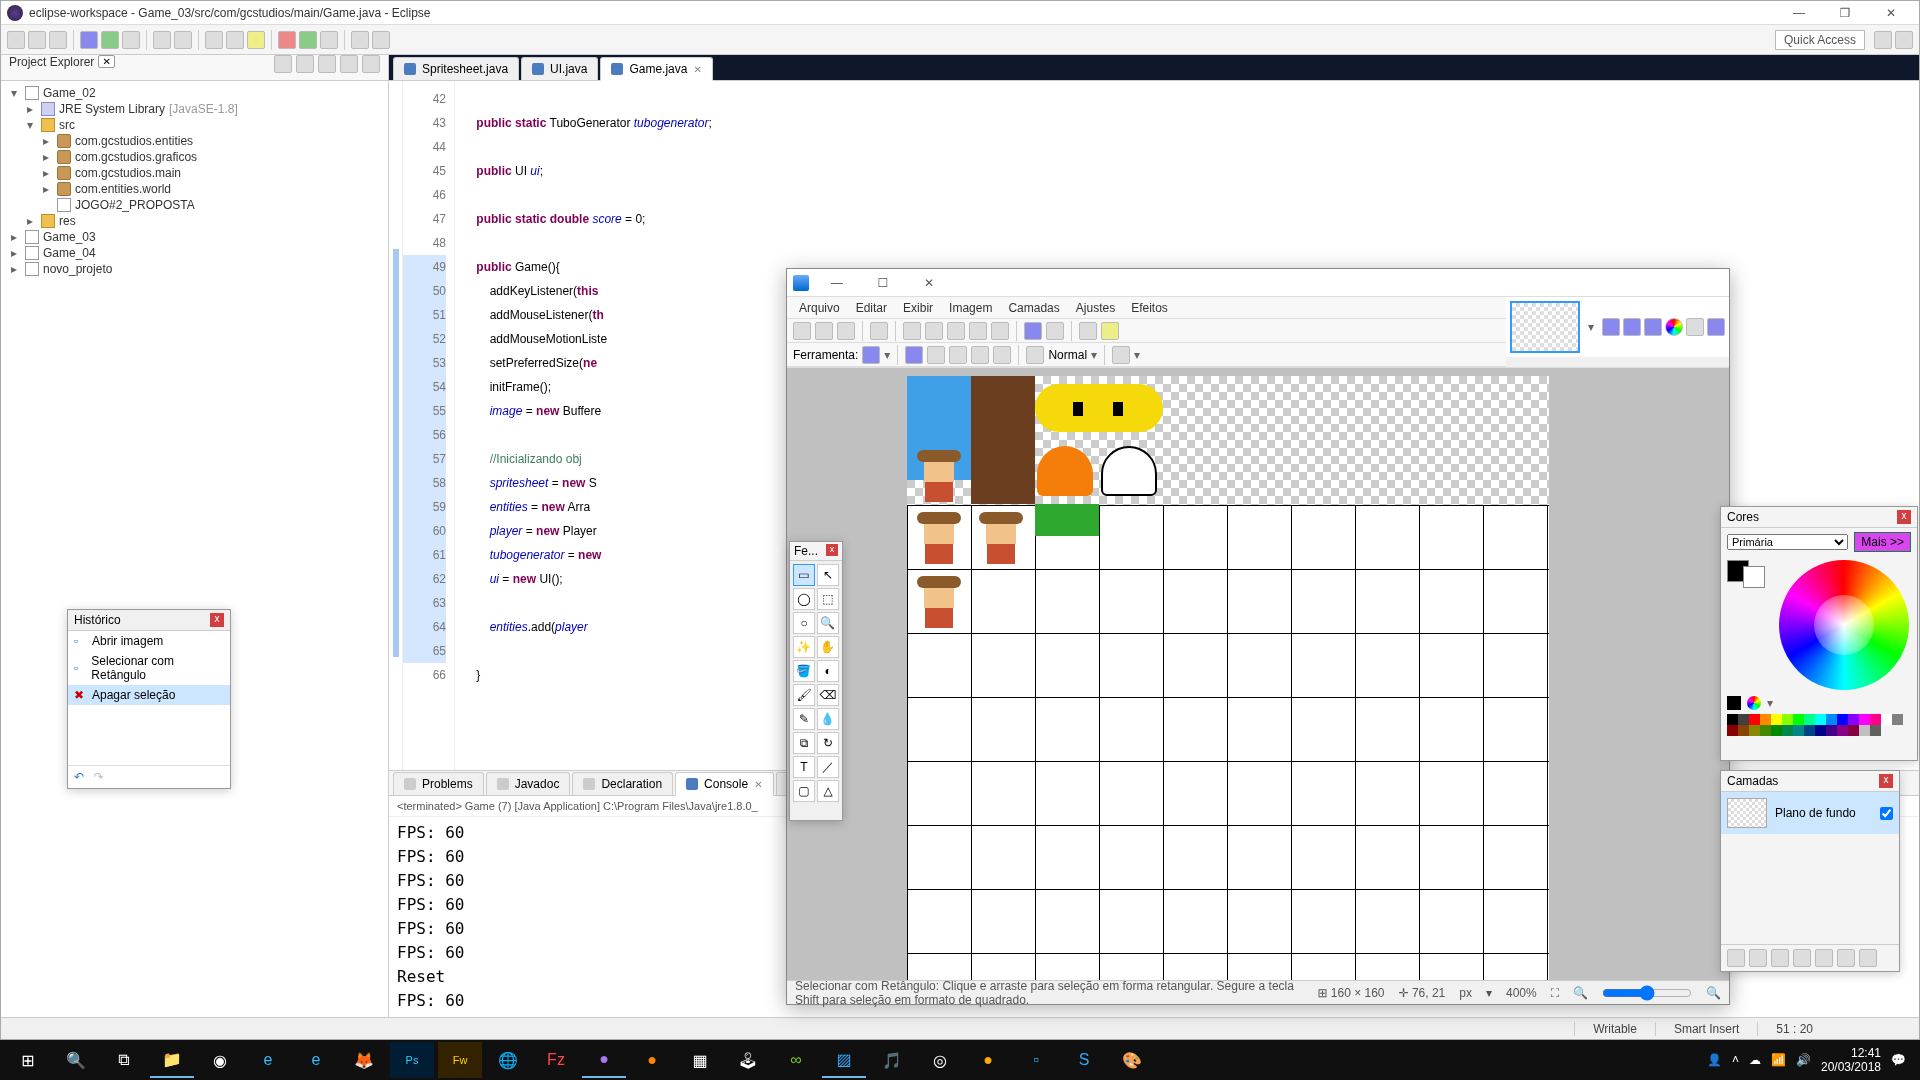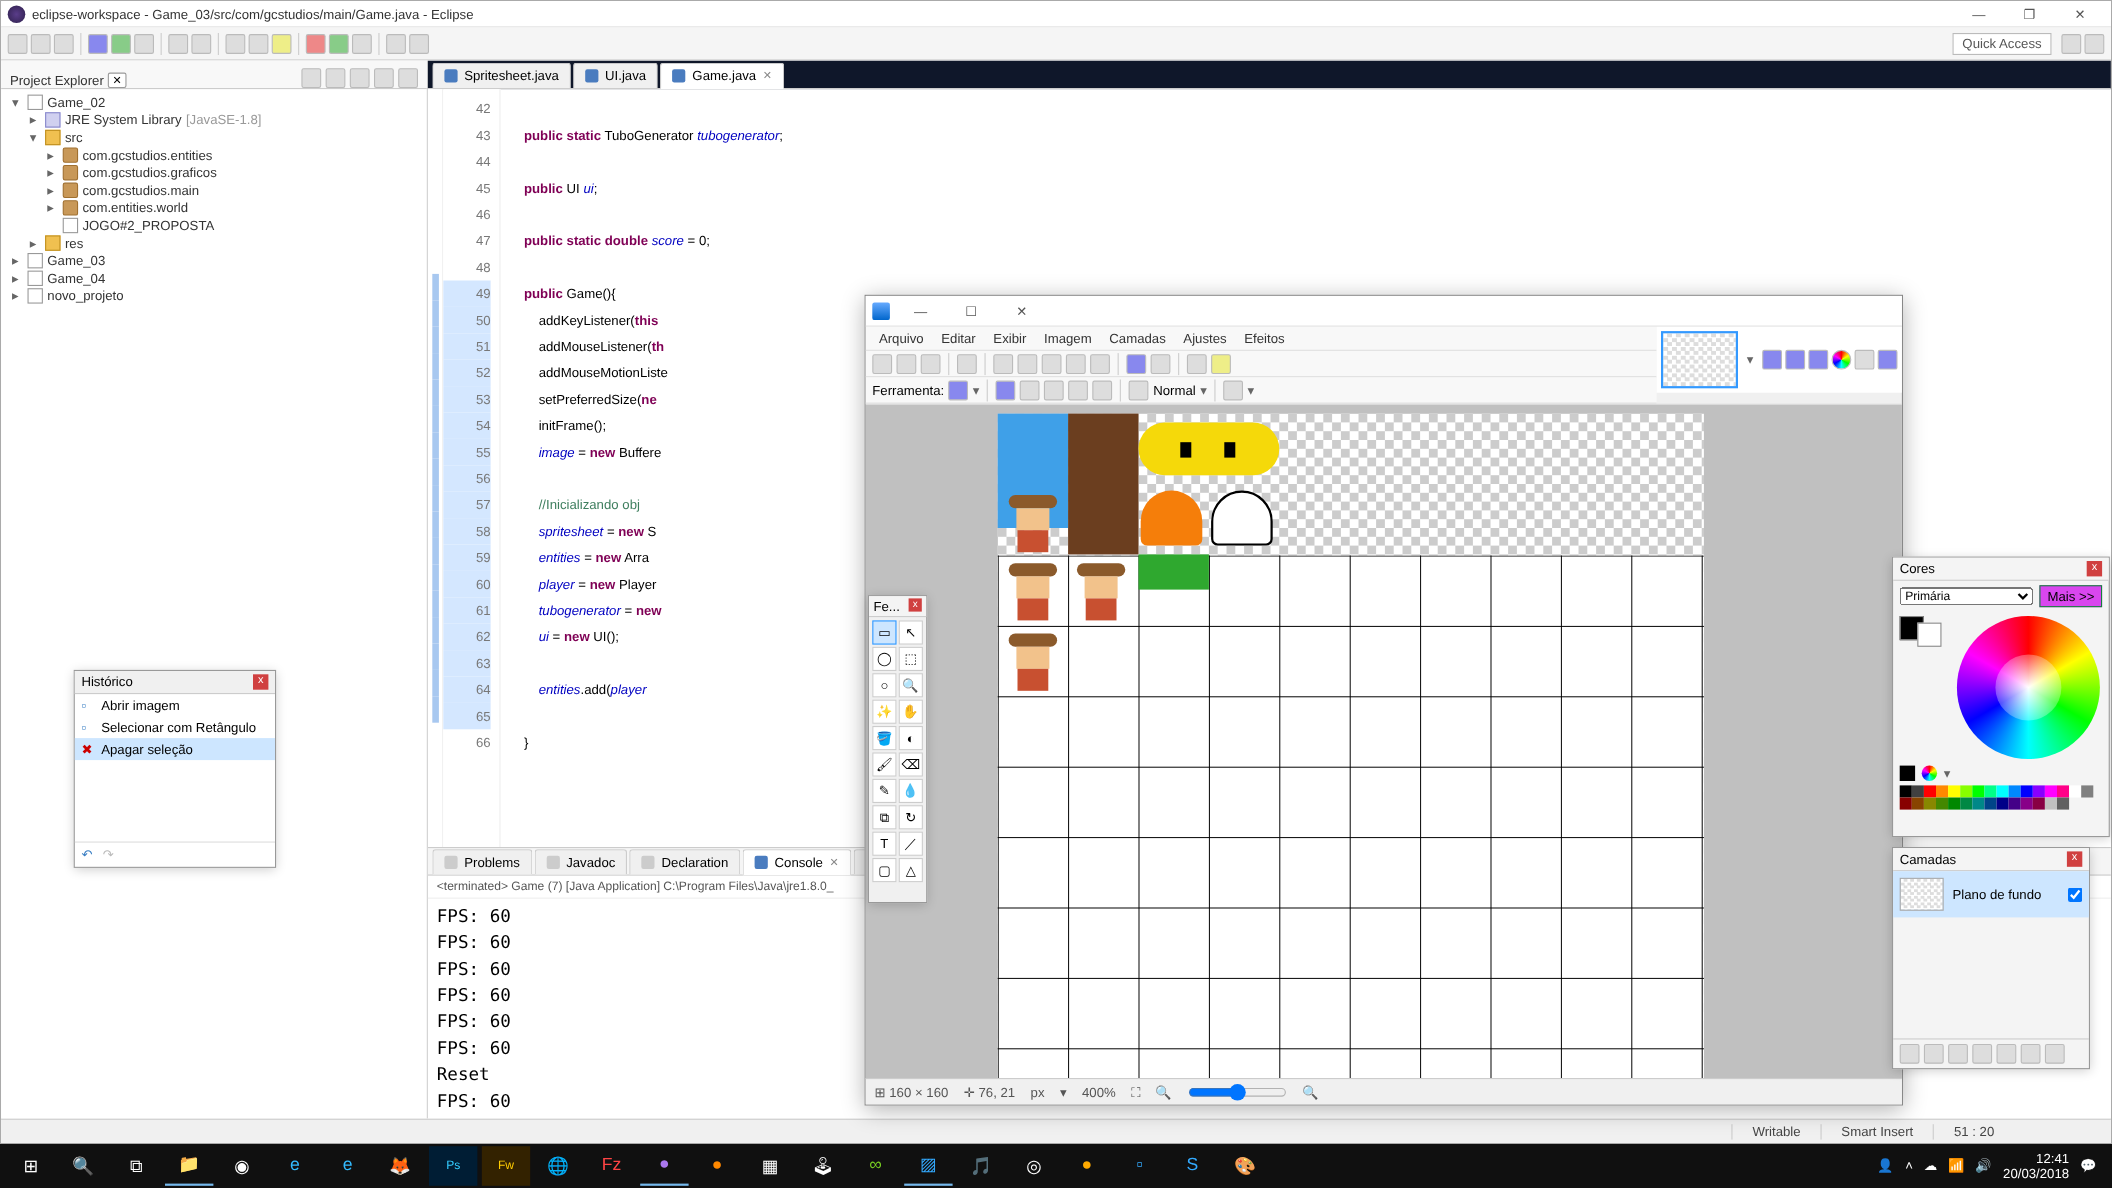--- a/index.html
+++ b/index.html
@@ -15,21 +15,21 @@
 .toolbar{height:30px;background:#f5f5f5;display:flex;align-items:center;padding:0 6px;gap:3px;border-bottom:1px solid #ccc}
 .tbtn{width:18px;height:18px;background:#ddd;border:1px solid #bbb;border-radius:2px;display:inline-block}
 .tbtn.g{background:#8c8}
 .tbtn.r{background:#e88}
 .tbtn.b{background:#88e}
 .tbtn.y{background:#ee8}
 .tsep{width:1px;height:20px;background:#ccc;margin:0 3px}
 .qa{margin-left:auto;border:1px solid #bbb;padding:2px 8px;color:#555;background:#fff}
 .body{flex:1;display:flex;overflow:hidden}
 .explorer{width:388px;background:#fff;border-right:1px solid #ccc;display:flex;flex-direction:column}
-.exptitle{height:26px;display:flex;align-items:flex-end;padding:0 8px;border-bottom:1px solid #ccc;background:#f8f8f8}
+.exptitle{height:26px;display:flex;align-items:flex-start;padding:0 8px;border-bottom:1px solid #ccc;background:#f8f8f8}
 .exptitle .lbl{color:#333}
 .exptitle .x{background:#fff;border:1px solid #999;border-radius:2px;padding:0 3px;margin-left:4px;font-size:10px}
 .exptitle .right{margin-left:auto;display:flex;gap:4px}
 .tree{flex:1;padding:4px 6px;overflow:auto}
 .tn{display:flex;align-items:center;gap:4px;padding:1px 0;white-space:nowrap}
 .tw{width:14px;text-align:center;color:#666;display:inline-block}
 .ti{width:14px;height:14px;display:inline-block}
 .ti.folder{background:#f0c050;border:1px solid #c09020}
 .ti.proj{background:#fff;border:1px solid #999}
 .ti.pkg{background:#c89858;border:1px solid #a07030;border-radius:2px}
@@ -83,21 +83,21 @@
 .sp-eye{background:#000;width:10px;height:14px}
 .sp-orange{background:#f57e0a;width:56px;height:50px;left:250px;top:78px;border-radius:28px 28px 6px 6px}
 .sp-white{background:#fff;width:56px;height:50px;left:314px;top:78px;border-radius:28px 28px 6px 6px;border:2px solid #000}
 .sp-green{background:#2fa82f;width:64px;height:32px;left:248px;top:136px}
 .sp-char{width:44px;height:56px}
 .sp-char .hat{background:#8b5a2b;width:44px;height:12px;border-radius:6px}
 .sp-char .head{background:#f2c28b;width:30px;height:20px;margin:0 auto}
 .sp-char .body{background:#c85030;width:28px;height:20px;margin:0 auto}
 
 
-.history{position:absolute;left:67px;top:609px;width:184px;height:180px;background:#fff;border:1px solid #999;box-shadow:0 2px 10px rgba(0,0,0,0.2)}
+.history{position:absolute;left:67px;top:609px;width:164px;height:180px;background:#fff;border:1px solid #999;box-shadow:0 2px 10px rgba(0,0,0,0.2)}
 .history .hd{background:#f0f0f0;padding:3px 6px;border-bottom:1px solid #ccc;display:flex;align-items:center}
 .history .hd .x{margin-left:auto;background:#d04040;color:#fff;width:14px;height:14px;text-align:center;line-height:12px;font-size:10px}
 .history .itm{padding:3px 6px;display:flex;align-items:center;gap:6px}
 .history .itm.sel{background:#cde6ff}
 .history .ft{position:absolute;bottom:0;left:0;right:0;padding:4px 6px;border-top:1px solid #ddd}
 
 
 .tools{position:absolute;left:789px;top:541px;width:54px;height:280px;background:#f0f0f0;border:1px solid #999;box-shadow:0 2px 10px rgba(0,0,0,0.2)}
 .tools .hd{background:#f4f4f4;padding:2px 4px;font-size:10px;border-bottom:1px solid #ccc;display:flex}
 .tools .hd .x{margin-left:auto;background:#d04040;color:#fff;width:12px;height:12px;text-align:center;line-height:10px;font-size:9px}
@@ -554,20 +554,21 @@
         <div class="head"></div>
         <div class="body"></div>
       </div>
     <div class="sprite sp-char" style="left:130px;top:208px">
         <div class="hat"></div>
         <div class="head"></div>
         <div class="body"></div>
       </div>
   </div>
   <div class="pn-status">
+    <span class="hint">Selecionar com Retângulo: Clique e arraste para seleção em forma retangular. Segure a tecla Shift para seleção em formato de quadrado.</span>
     <span>⊞ <span>160 × 160</span></span>
     <span>✛ <span>76, 21</span></span>
     <span>px</span>
     <span>▾</span>
     <span>400%</span>
     <span>⛶</span>
     <span>🔍</span>
     <input type="range" style="width: 90px;" value="50">
     <span>🔍</span>
   </div>

